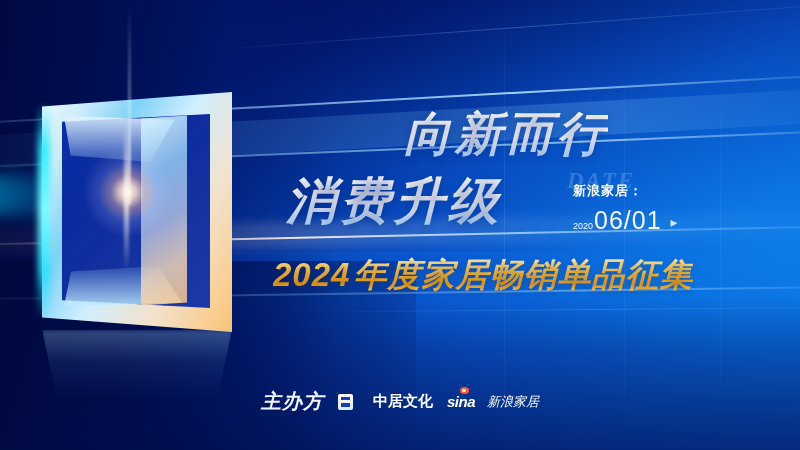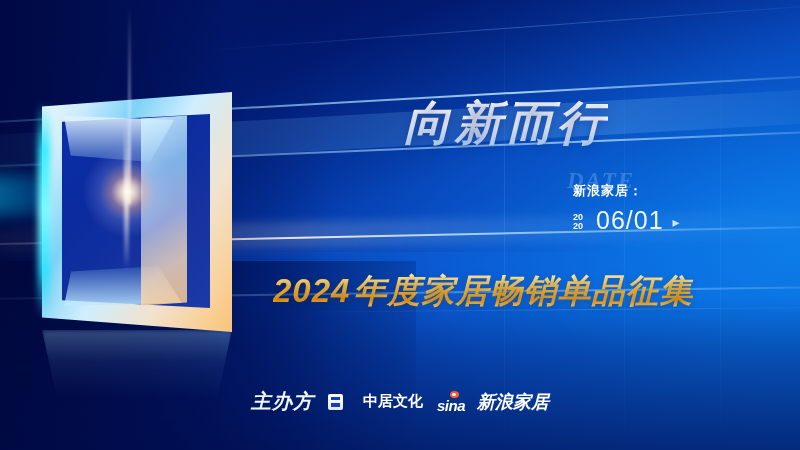--- a/index.html
+++ b/index.html
@@ -120,21 +120,21 @@
     filter:blur(2px);
   }
   .glowleft{
     position:absolute;left:-30px;top:175px;width:140px;height:40px;
     background:linear-gradient(90deg, rgba(0,215,255,.55) 0%, rgba(0,180,255,.18) 60%, rgba(0,150,255,0) 100%);
     filter:blur(8px);
   }
 
   
   .headline{
-    position:absolute;left:404px;top:99px;
+    position:absolute;left:404px;top:110px;
     font-size:47px;line-height:1;letter-spacing:4px;
     font-weight:bold;font-style:italic;
     color:#ffffff;
     background:linear-gradient(180deg,#ffffff 0%,#ffffff 58%,#dceeff 82%,#b9dcff 100%);
     -webkit-background-clip:text;background-clip:text;
     -webkit-text-fill-color:transparent;
     text-shadow:0 2px 8px rgba(0,30,110,.35);
     white-space:nowrap;
   }
   .headline2{
@@ -160,28 +160,28 @@
   .date-label{
     position:relative;
     font-size:13px;letter-spacing:1px;color:#ffffff;font-weight:bold;
     white-space:nowrap;
   }
   .date-range{
     position:relative;margin-top:6px;
     display:flex;align-items:flex-end;
     color:#eaf4ff;white-space:nowrap;
   }
-  .yr{display:inline-flex;flex-direction:column;line-height:1.02;
-      font-size:9px;font-weight:bold;margin-right:1px;padding-bottom:4px;color:#ffffff;}
-  .dnum{font-size:25px;letter-spacing:1px;color:#f0f7ff;margin-left:12px;}
+  .yr{display:inline-flex;flex-direction:row;line-height:1.02;
+      font-size:9px;font-weight:normal;margin-right:1px;padding-bottom:4px;color:#ffffff;}
+  .dnum{font-size:25px;letter-spacing:1px;color:#f0f7ff;}
   .dsep{font-size:14px;margin:0 9px 5px 9px;color:#cfe6ff;}
 
   
   .subtitle{
-    position:absolute;left:273px;top:272px;
+    position:absolute;left:273px;top:256px;
     font-size:33px;line-height:1.18;letter-spacing:1px;
     font-weight:bold;font-style:italic;
     white-space:nowrap;
   }
   .sub-year{
     background:linear-gradient(180deg,#fff4cf 0%,#ffd873 22%,#f5b432 52%,#e89b1c 74%,#ffd978 100%);
     -webkit-background-clip:text;background-clip:text;
     -webkit-text-fill-color:transparent;
     padding-right:3px;
     text-shadow:0 2px 6px rgba(60,30,0,.25);
@@ -207,35 +207,35 @@
   }
   .logo1 .mark::before{
     content:"";position:absolute;left:3px;top:3px;width:9px;height:3px;
     background:#1b3bbf;
   }
   .logo1 .mark::after{
     content:"";position:absolute;left:3px;top:9px;width:9px;height:4px;
     background:#1b3bbf;
   }
   .logo1 .txt{font-size:15px;font-weight:bold;color:#ffffff;letter-spacing:0px;}
-  .logo2{display:flex;align-items:flex-end;gap:12px;}
+  .logo2{display:flex;align-items:flex-start;gap:12px;}
   .sina{
     position:relative;
     font-size:15px;font-weight:bold;font-style:italic;
     color:#ffffff;letter-spacing:-.5px;
   }
   .sina .eye{
     position:absolute;left:13px;top:-6px;width:9px;height:7px;border-radius:50% 50% 45% 45%;
     background:#ff5a2d;
   }
   .sina .eye::after{
     content:"";position:absolute;left:2px;top:2px;width:4px;height:3px;border-radius:50%;
     background:#ffffff;
   }
-  .logo2 .cn{font-size:18px;font-weight:bold;font-style:italic;color:#ffffff;letter-spacing:0px;}
+  .logo2 .cn{font-size:13px;font-weight:normal;font-style:italic;color:#ffffff;letter-spacing:0px;}
 </style>
 </head>
 <body>
 
 <div class="stage">
 
   <div class="bg-base"></div>
   <div class="bg-darktop"></div>
   <div class="bg-darkleft"></div>
   <div class="bg-botdark"></div>
@@ -262,20 +262,21 @@
     <div class="botface"></div>
     <div class="leaf"></div>
     <div class="edgeglow"></div>
     <div class="vray"></div>
     <div class="burst"></div>
   </div>
   <div class="portal-reflect"></div>
 
   <div class="headline">向新而行</div>
 
+  <div class="headline2">消费升级</div>
 
   <div class="datewrap">
     <div class="date-watermark">DATE</div>
     <div class="date-label">新浪家居：</div>
     <div class="date-range">
       <span class="yr">
         <span>20</span>
         <span>20</span>
       </span>
       <span class="dnum">06/01</span>

